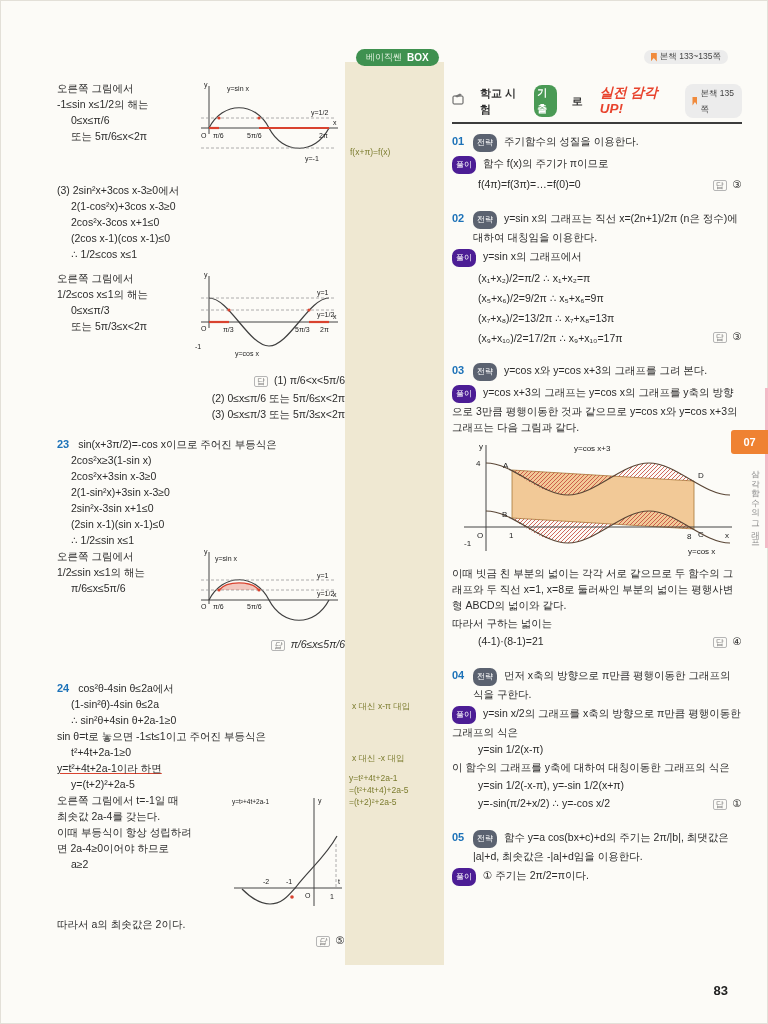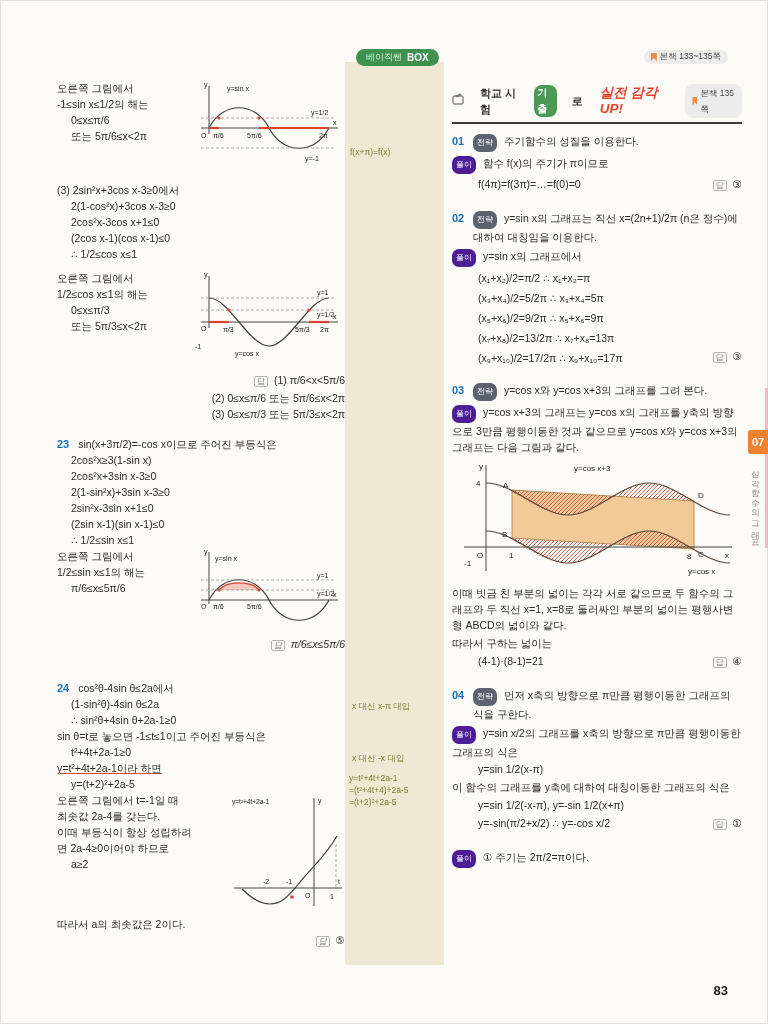--- a/index.html
+++ b/index.html
@@ -56,21 +56,21 @@
   .eqline{display:flex;justify-content:space-between;padding-left:26px;margin:2px 0;}
   .eqtall{line-height:20px;}
   .ansfloat{text-align:right;margin-top:-20px;margin-bottom:2px;}
   .g5wrap{margin:4px 0;text-align:center;}
 
   
   .note{position:absolute;font-size:8.5px;color:#7c7c2f;line-height:12px;}
 
   
   .pinkbar{position:absolute;right:0;top:388px;width:3px;height:160px;background:#f3b9c6;}
-  .tab07{position:absolute;right:0;top:430px;width:20px;height:24px;background:#ef8232;color:#fff;
+  .tab07{position:absolute;right:0;top:430px;width:37px;height:24px;background:#ef8232;color:#fff;
          font-weight:bold;font-size:11px;display:flex;align-items:center;justify-content:center;
          border-radius:3px 0 0 3px;}
   .sidetext{position:absolute;right:6px;top:464px;writing-mode:vertical-rl;font-size:8.5px;
             color:#8a8a8a;letter-spacing:1px;}
   .pagenum{position:absolute;right:40px;bottom:26px;font-size:13px;font-weight:bold;color:#222;}
 
   
   svg text{font-size:7px;fill:#222;font-family:inherit;}
   svg .gtxt65{font-size:6.5px;}
   .g5svg text{font-size:8px;}
@@ -339,21 +339,20 @@
           <span class="badge strat">전략</span>
           <span>y=sin x의 그래프는 직선 x=(2n+1)/2π (n은 정수)에 대하여 대칭임을 이용한다.</span>
         </div>
       </div>
       <div class="solpara">
         <span class="badge solb">풀이</span>
         <span>y=sin x의 그래프에서</span>
       </div>
       <div>
           <div class="ln eqtall ind2">(x₁+x₂)/2=π/2    ∴ x₁+x₂=π</div>
-          <div class="ln eqtall ind2">(x₃+x₄)/2=5/2π    ∴ x₃+x₄=5π</div>
           <div class="ln eqtall ind2">(x₅+x₆)/2=9/2π    ∴ x₅+x₆=9π</div>
           <div class="ln eqtall ind2">(x₇+x₈)/2=13/2π    ∴ x₇+x₈=13π</div>
           <div class="ln eqtall ind2">(x₉+x₁₀)/2=17/2π    ∴ x₉+x₁₀=17π</div>
         </div>
       <div class="ansfloat">
         <span class="ansbox">답</span>
         <span class="ansval">③</span>
       </div>
     </div>
 
@@ -427,20 +426,27 @@
       <div class="eqline">
         <span>y=-sin(π/2+x/2)    ∴ y=-cos x/2</span>
         <span>
           <span class="ansbox">답</span>
           <span class="ansval">①</span>
         </span>
       </div>
     </div>
 
     <div class="prob">
+      <div class="phead">
+        <span class="pnum2">05</span>
+        <div class="pbody">
+          <span class="badge strat">전략</span>
+          <span>함수 y=a cos(bx+c)+d의 주기는 2π/|b|, 최댓값은 |a|+d, 최솟값은 -|a|+d임을 이용한다.</span>
+        </div>
+      </div>
       <div class="solpara">
         <span class="badge solb">풀이</span>
         <span>① 주기는 2π/2=π이다.</span>
       </div>
     </div>
   </div>
 
   <div class="pinkbar"></div>
   <div class="tab07">07</div>
   <div class="sidetext">삼각함수의 그래프</div>

